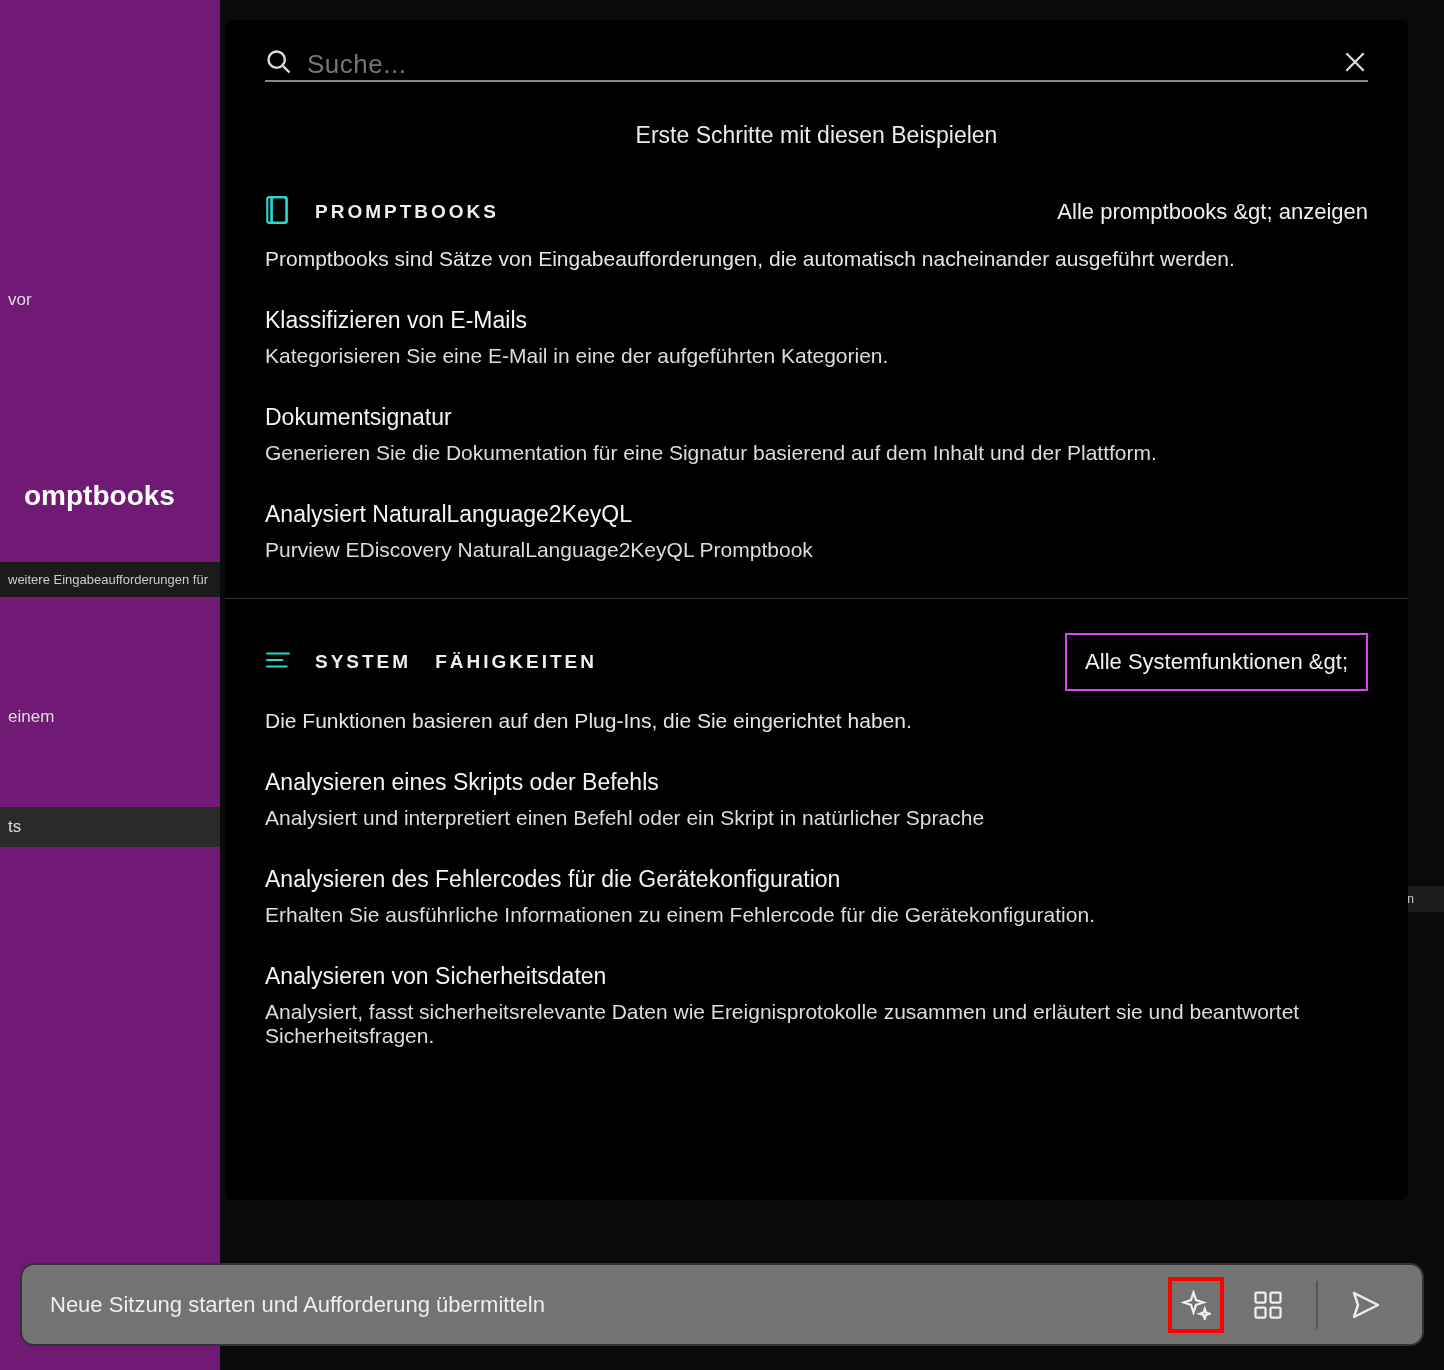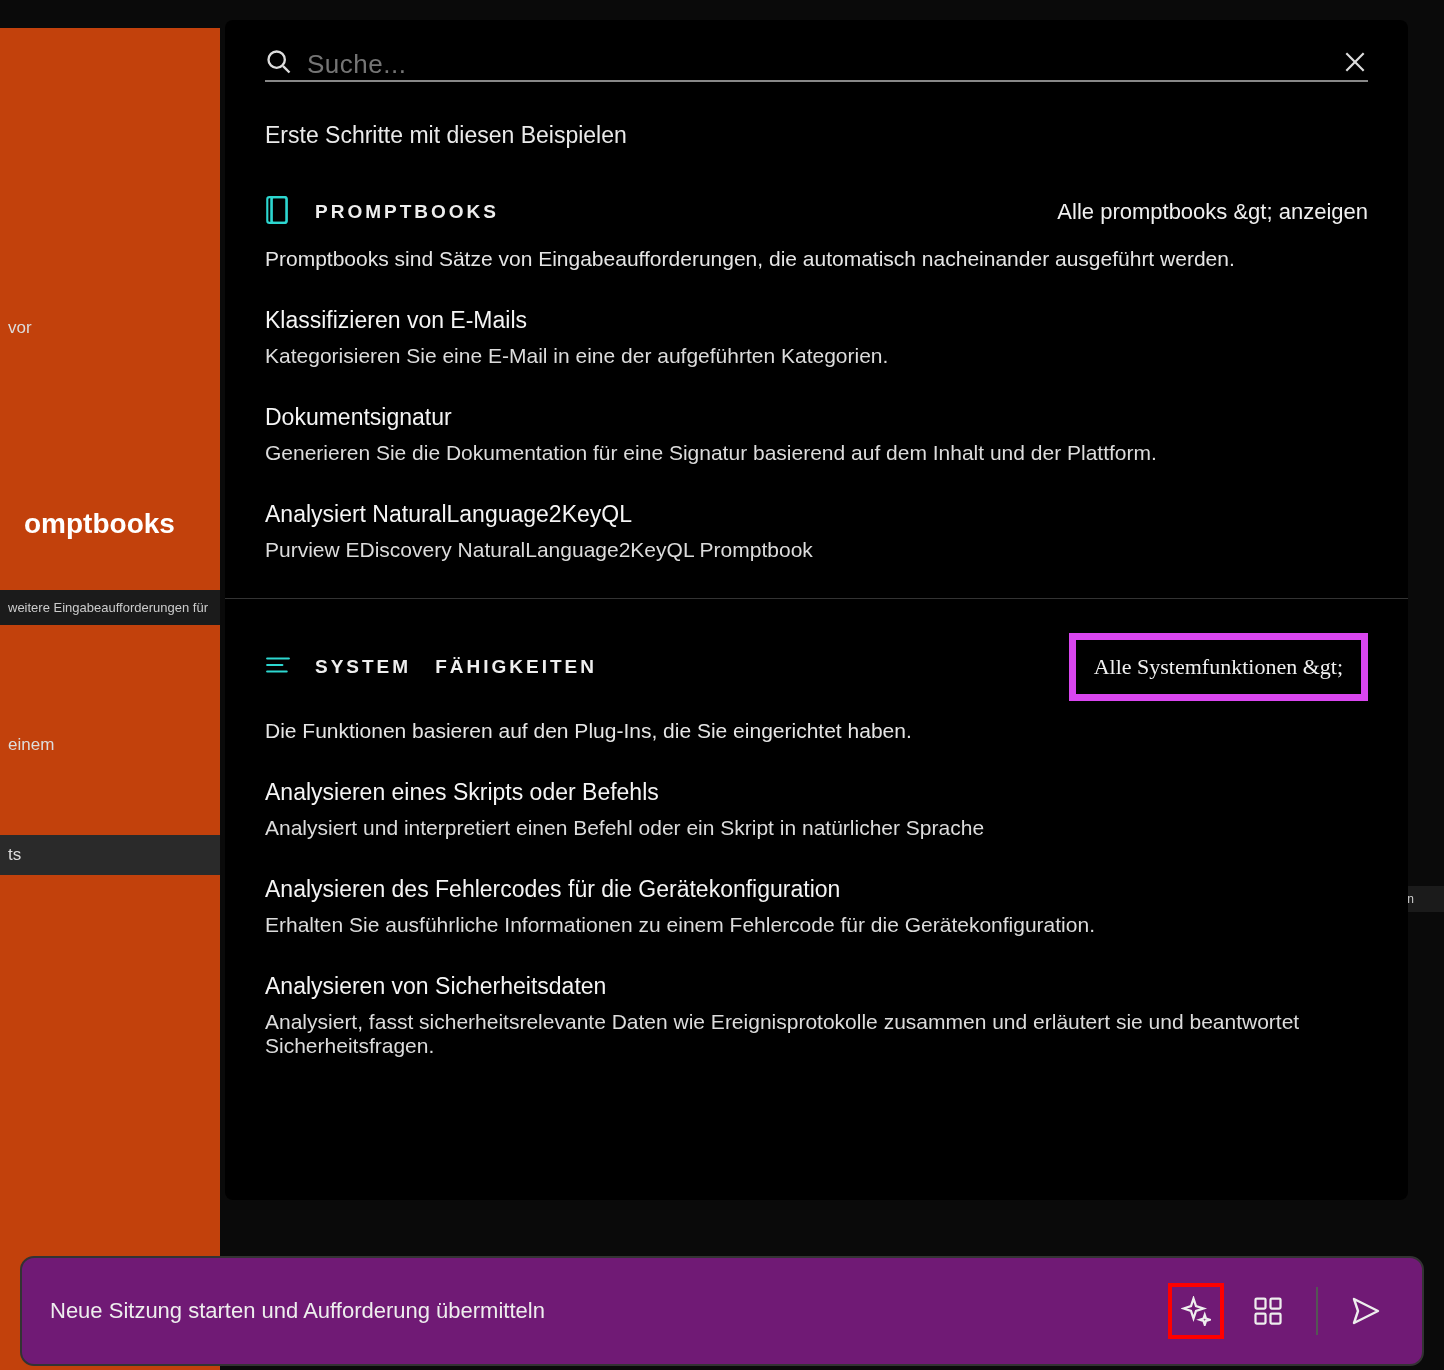--- a/index.html
+++ b/index.html
@@ -9,25 +9,24 @@
       font-family: "Segoe UI", Arial, sans-serif;
       width: 1444px;
       height: 1370px;
       overflow: hidden;
       position: relative;
     }
     .bg-sidebar {
       position: absolute;
       left: 0; top: 0; bottom: 0;
       width: 220px;
-      background: #c2410c;
+      background: #701a75;
       color: #bbb;
       font-size: 17px;
       padding-top: 280px;
-      margin-top: 28px;
     }
     .bg-sidebar .s-row { padding: 10px 8px; color: #ddd; }
     .bg-sidebar .s-row.bold { font-weight: 700; font-size: 28px; color:#fff;padding-left:24px;}
     .bg-sidebar .s-row.small { font-size: 13px; color:#ccc; background:#1b1b1b; }
     .bg-sidebar .s-row.light { background:#2a2a2a; }
     .bg-rightcol {
       position: absolute; right: 0; top: 770px; width: 70px;
       font-size: 12px; color:#ccc;
     }
     .bg-rightcol .r { padding:6px 4px; }
@@ -49,46 +48,45 @@
       flex: 1;
       background: transparent;
       border: none;
       outline: none;
       color: #ccc;
       font-size: 26px;
       letter-spacing: 0.5px;
     }
     .close-btn { cursor: pointer; }
     .intro {
-      font-size: 23px; color: #eaeaea; margin-bottom: 46px;
+      font-size: 23px; color: #eaeaea; margin-bottom: 46px; text-align: center;
     }
     .section-head {
       display: flex; align-items: center; justify-content: space-between;
       margin-bottom: 18px;
     }
     .section-left { display: flex; align-items: center; gap: 24px; font-weight: bold; }
     .section-label { font-size: 19px; letter-spacing: 3px; color: #eee; }
     .section-link { font-size: 22px; color: #f0f0f0; cursor: pointer; }
     .section-desc { font-size: 21px; color: #e5e5e5; margin-bottom: 36px; }
     .item { margin-bottom: 36px; cursor: pointer; }
     .item-title { font-size: 23px; color: #f5f5f5; margin-bottom: 10px; }
     .item-desc  { font-size: 21px; color: #dcdcdc; }
     .divider { border: none; border-top: 1px solid #333; margin: 24px -40px 34px; }
     .highlight-red {
-      border: 7px solid #d946ef;
+      border: 2px solid #d946ef;
       padding: 14px 18px;
-      font-family: Liberation Serif, serif;
     }
     .sys-link-box { display:inline-block; }
 
     .bottom-bar {
       position: absolute;
-      left: 20px; right: 20px; bottom: 4px;
-      height: 110px;
-      background: #701a75;
+      left: 20px; right: 20px; bottom: 24px;
+      height: 83px;
+      background: #737373;
       border: 2px solid #333;
       border-radius: 14px;
       display: flex; align-items: center;
       padding: 0 28px;
     }
     .bottom-bar .prompt-text { flex: 1; font-size: 22px; color: #eee; }
     .bottom-actions { display: flex; align-items: center; gap: 16px; }
     .icon-btn {
       width: 56px; height: 56px;
       display: flex; align-items: center; justify-content: center;

